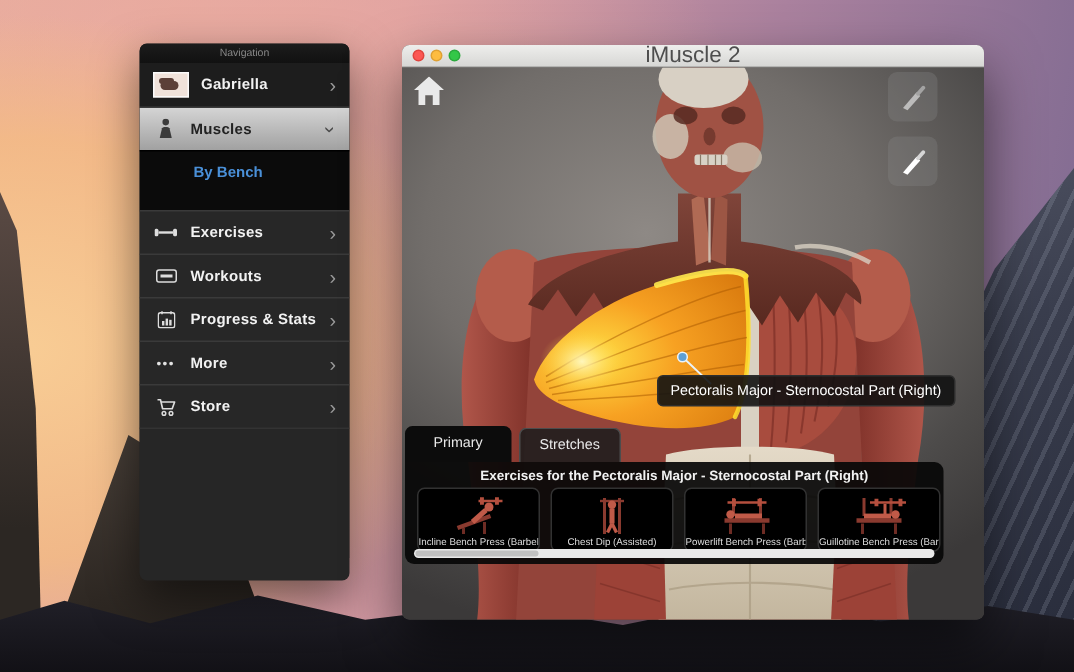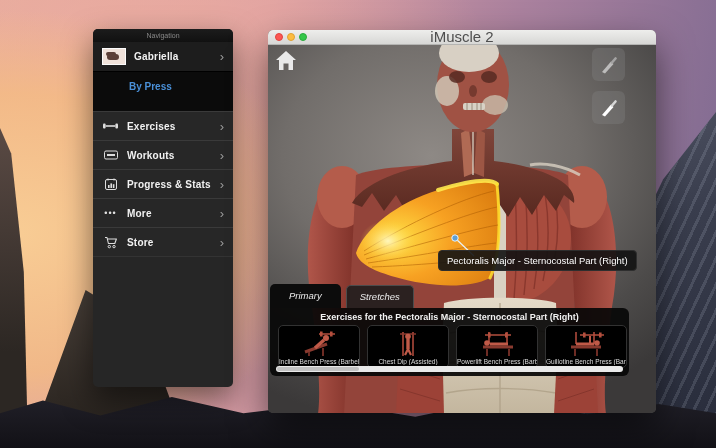--- a/index.html
+++ b/index.html
@@ -62,21 +62,21 @@
   .model-svg{position:absolute;left:0;top:0;}
   .home-btn{left:6px;top:3px;width:24px;height:24px;display:flex;align-items:center;justify-content:center;cursor:default;}
   .tool-btn{right:31px;width:33px;height:33px;border-radius:6px;background:rgba(135,135,135,.30);
     display:flex;align-items:center;justify-content:center;cursor:default;}
   .tool-top{top:3px;}
   .tool-top svg{opacity:.62;}
   .tool-bottom{top:46px;}
   .tooltip{left:170px;top:205px;background:rgba(18,18,18,.9);border:1px solid #2e2e2e;border-radius:4px;
     color:#fff;font-size:9.5px;padding:4px 8px;white-space:nowrap;}
   
-  .tabs{left:2px;top:239px;height:24px;display:flex;align-items:flex-end;gap:5px;font-style:italic;}
+  .tabs{left:2px;top:239px;height:24px;display:flex;align-items:flex-end;gap:5px;}
   .tab{font-size:9.5px;color:#e9e9e9;padding:5px 13px 6px;border-radius:5px 5px 0 0;cursor:default;}
   .tab.active{background:#0c0c0c;padding:6px 19px 7px;}
   .tab.inactive{background:rgba(28,28,28,.88);border:1px solid #4c4c4c;border-bottom:none;}
   .tray{left:2px;top:263px;width:359px;height:68px;background:rgba(8,8,8,.93);
     border-radius:0 6px 6px 6px;}
   .tray-header{text-align:center;font-size:9px;font-weight:bold;color:#f2f2f2;padding-top:4px;white-space:nowrap;}
   .cards{position:absolute;left:8px;top:17px;display:flex;gap:7px;}
   .card{width:80px;height:41px;background:#000;border:1px solid #323232;border-radius:5px;position:relative;cursor:default;}
   .card svg{position:absolute;left:50%;top:4px;transform:translateX(-50%);}
   .card .clabel{position:absolute;bottom:2px;left:0;right:0;text-align:center;font-size:6.5px;color:#ddd;white-space:nowrap;overflow:hidden;}
@@ -95,23 +95,33 @@
 
   <div class="abs nav">
     <div class="nav-titlebar">Navigation</div>
 
     <div class="nrow row-user">
       <span class="avatar"></span>
       <span class="lbl">Gabriella</span>
       <span class="chev">›</span>
     </div>
 
+    <div class="nrow row-muscles">
+      <span class="icon-cell">
+        <svg width="11" height="14" viewBox="0 0 11 14">
+            <circle cx="5.5" cy="2.4" r="2.2" fill="#3a3a3a"></circle>
+            <path d="M1.5,13 L3,6.5 C3.6,5.4 7.4,5.4 8,6.5 L9.5,13 Z" fill="#3a3a3a"></path>
+          </svg>
+      </span>
+      <span class="lbl">Muscles</span>
+      <span class="chev">›</span>
+    </div>
 
     <div class="nav-sub">
-      <div class="sub-item active">By Press</div>
+      <div class="sub-item active">By Bench</div>
     </div>
 
     <div class="nrow">
       <span class="icon-cell">
         <svg width="15" height="8" viewBox="0 0 15 8">
             <rect x="0" y="1.5" width="2.6" height="5" rx="1" fill="#ddd"></rect>
             <rect x="12.4" y="1.5" width="2.6" height="5" rx="1" fill="#ddd"></rect>
             <rect x="2.6" y="3.2" width="9.8" height="1.6" fill="#ddd"></rect>
           </svg>
       </span>

